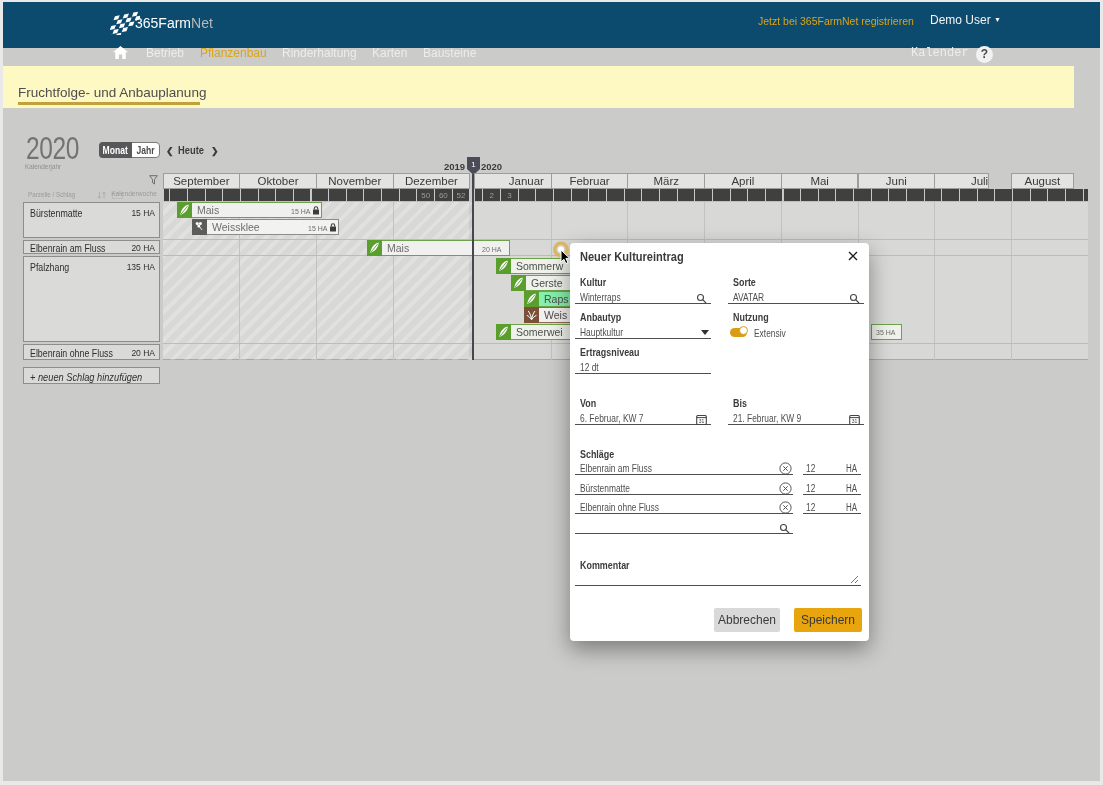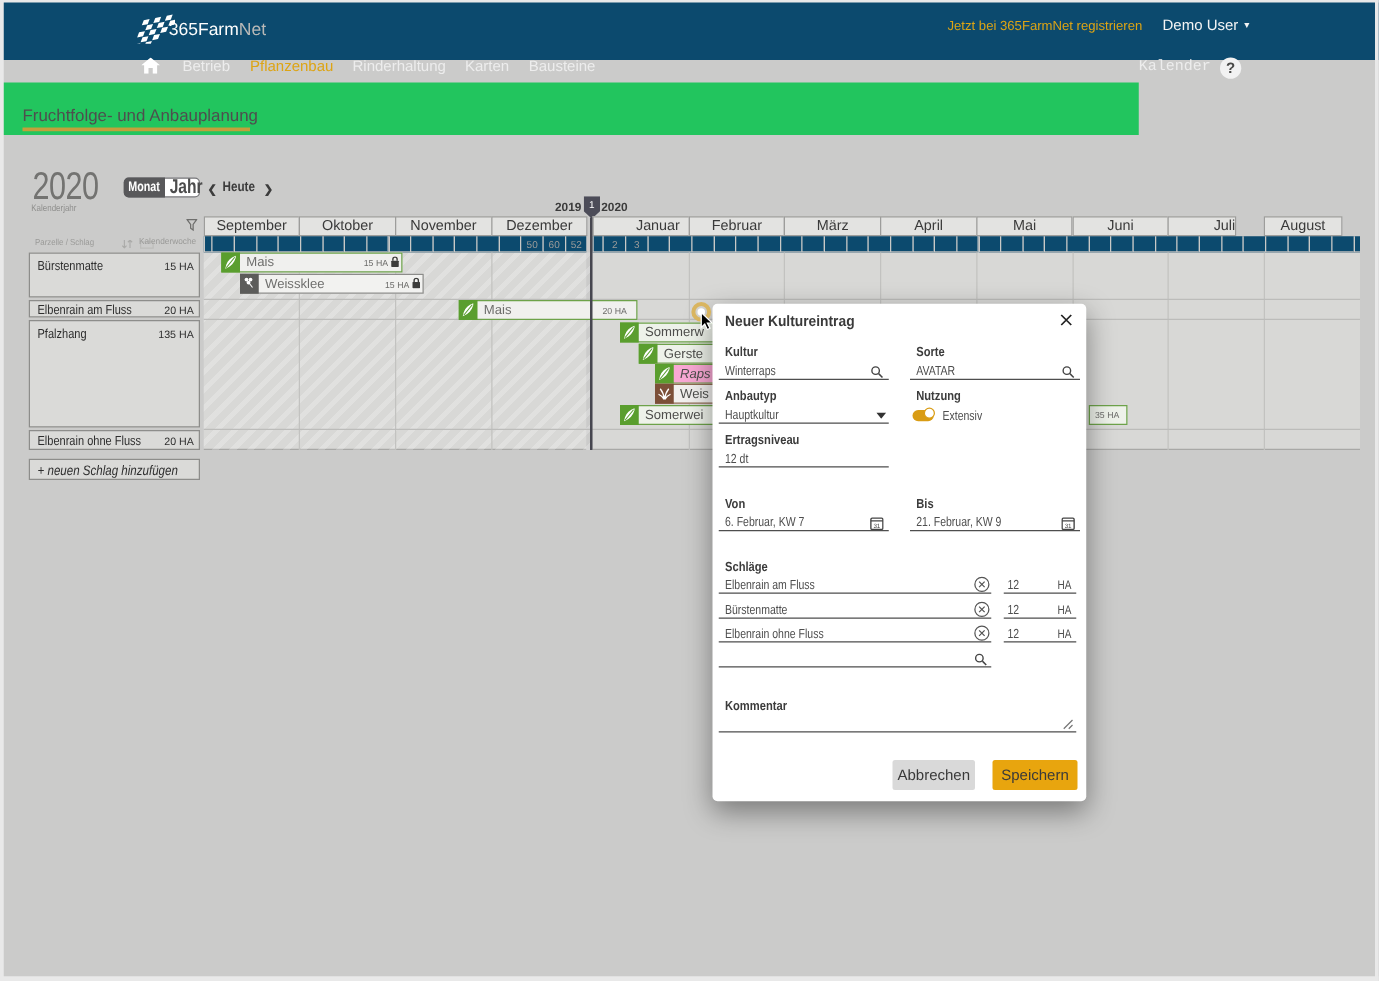--- a/index.html
+++ b/index.html
@@ -1,30 +1,30 @@
 <!DOCTYPE html>
 <html><head>
 <meta charset="utf-8">
 <style>
   * { margin:0; padding:0; box-sizing:border-box; }
   html,body { width:1103px; height:785px; overflow:hidden; }
   body { background:#e9e9e9; font-family:"Liberation Sans", sans-serif; position:relative; -webkit-font-smoothing:antialiased; }
   #page { position:absolute; left:0; top:0; width:1103px; height:785px; background:#cbcbca; }
   .abs { position:absolute; }
   #hdr { position:absolute; left:0; top:0; width:1103px; height:48px; background:#0c4a6e; }
-  #tabs { position:absolute; left:0; top:66px; width:911px; height:42px; background:#22c55e; }
+  #tabs { position:absolute; left:0; top:66px; width:1074px; height:42px; background:#fef9c3; }
   #ftr { position:absolute; left:0; top:760px; width:1103px; height:21px; background:#4a4a48;
          color:#b2b2a8; font-size:8.5px; text-align:center; line-height:21px; }
   #ftr .lnk { color:#e3e3df; }
   .navitem { color:#ededed; font-size:12px; }
   .yellow { color:#dda414; }
   .mcell { position:absolute; height:16px; background:#e3e3e1; border:1px solid #9d9d9b;
            font-size:11.5px; color:#3a3a3a; text-align:center; line-height:14px; }
   .wcell { position:absolute; height:13px; border-left:1px solid #c9c9c7; border-bottom:1px solid #bfbfbd;
-           font-size:8px; color:#9b9b99; text-align:center; line-height:13px; background:#0c4a6e; }
+           font-size:8px; color:#9b9b99; text-align:center; line-height:13px; background:#404040; }
   .lrow { position:absolute; left:23px; width:137px; background:#dadad8; border:1px solid #8d8d8b; color:#2e2e2e; }
   .lrow .nm { position:absolute; left:6px; font-size:10.5px; transform:scaleX(0.84); transform-origin:0 0; white-space:nowrap; }
   .lrow .ha { position:absolute; right:4px; font-size:8.5px; }
   .bar { position:absolute; height:16px; border:1px solid #6da24a; font-size:10.5px; }
   .bar .ic { position:absolute; left:-1px; top:-1px; width:15px; height:16px; }
   .bar .t { position:absolute; left:19px; top:1px; white-space:nowrap; }
   .bar .sm { position:absolute; font-size:7px; color:#6c6c6a; top:5px; }
   #modal { position:absolute; left:570px; top:243px; width:299px; height:398px; background:#fff; z-index:30;
            border-radius:4px; box-shadow:0 8px 22px rgba(0,0,0,0.4); }
   .lbl { font-weight:bold; font-size:10.5px; color:#3c3c3c; transform:scaleX(0.85); transform-origin:0 0; white-space:nowrap; }
@@ -67,21 +67,21 @@
   </div>
   <div id="tabs">
     <div class="abs" style="left:18px;top:19px;font-size:13.5px;color:#4e4e4e;">Fruchtfolge- und Anbauplanung</div>
     <div class="abs" style="left:18px;top:36px;width:182px;height:3px;background:#c2a03b;"></div>
   </div>
   <div id="content">
     <div class="abs" style="left:26px;top:131px;font-size:31px;color:#737371;transform:scaleX(0.79);transform-origin:0 0;letter-spacing:-0.5px;">2020</div>
     <div class="abs" style="left:25px;top:162px;font-size:7.5px;color:#8f8f8d;transform:scaleX(0.85);transform-origin:0 0;">Kalenderjahr</div>
     <div class="abs" style="left:99px;top:142px;width:61px;height:16px;background:#fff;border:1px solid #77777a;border-radius:4px;"></div>
     <div class="abs" style="left:99px;top:142px;width:33px;height:16px;background:#58585a;color:#fff;font-size:11px;font-weight:bold;text-align:center;line-height:16px;border-radius:4px 0 0 4px;"><span style="display:inline-block;transform:scaleX(0.78);transform-origin:center;">Monat</span></div>
-    <div class="abs" style="left:132px;top:142px;width:27px;height:16px;color:#4c4c4c;font-size:16px;font-weight:bold;text-align:center;line-height:16px;"><span style="display:inline-block;transform:scaleX(0.78);transform-origin:center;">Jahr</span></div>
+    <div class="abs" style="left:132px;top:142px;width:27px;height:16px;color:#4c4c4c;font-size:11px;font-weight:bold;text-align:center;line-height:16px;"><span style="display:inline-block;transform:scaleX(0.78);transform-origin:center;">Jahr</span></div>
     <div class="abs" style="left:166px;top:146px;font-size:9px;font-weight:bold;color:#3c3c3c;">❮</div>
     <div class="abs" style="left:178px;top:144px;font-size:11px;font-weight:bold;color:#3c3c3c;transform:scaleX(0.85);transform-origin:0 0;">Heute</div>
     <div class="abs" style="left:211px;top:146px;font-size:9px;font-weight:bold;color:#3c3c3c;">❯</div>
     <div class="abs" style="left:444px;top:161px;font-size:9.5px;font-weight:bold;color:#3c3c3c;">2019</div>
     <div class="abs" style="left:481px;top:161px;font-size:9.5px;font-weight:bold;color:#3c3c3c;">2020</div>
     <svg class="abs" style="left:467px;top:157px;" width="13" height="18" viewBox="0 0 13 18">
       <path d="M0 0 H13 V12 L6.5 18 L0 12 Z" fill="#4c4c58"></path>
       <text x="6.5" y="9.5" font-size="8" fill="#fff" text-anchor="middle" font-family="Liberation Sans">1</text>
     </svg>
     <svg class="abs" style="left:149px;top:175px;" width="9" height="10" viewBox="0 0 9 10">
@@ -249,21 +249,21 @@
         </div>
       <div class="bar" style="left:511px;top:275px;width:61px;background:#eef2ea;border-color:#6da24a;">
           <div class="ic" style="background:#5a9e2e;">
             <svg width="11" height="12" viewBox="0 0 11 12" style="position:absolute;left:2px;top:2px;">
               <path d="M9.6 0.6 C5.8 1.8 3.2 4.2 2 7.8 L1.2 11 L2.2 10.6 C5.8 9.2 8.4 6.2 9.6 2.2 Z" fill="#fff"></path>
               <path d="M2 10.2 L8.8 1.8" stroke="#5a9e2e" stroke-width="0.9"></path>
             </svg>
           </div>
           <span class="t" style="color:#4e4e4c;">Gerste</span>
         </div>
-      <div class="bar" style="left:524px;top:291px;width:48px;background:#f9a8d4;border-color:#6da24a;font-style:italic;">
+      <div class="bar" style="left:524px;top:291px;width:48px;background:#86efac;border-color:#6da24a;">
           <div class="ic" style="background:#5a9e2e;">
             <svg width="11" height="12" viewBox="0 0 11 12" style="position:absolute;left:2px;top:2px;">
               <path d="M9.6 0.6 C5.8 1.8 3.2 4.2 2 7.8 L1.2 11 L2.2 10.6 C5.8 9.2 8.4 6.2 9.6 2.2 Z" fill="#fff"></path>
               <path d="M2 10.2 L8.8 1.8" stroke="#5a9e2e" stroke-width="0.9"></path>
             </svg>
           </div>
           <span class="t" style="color:#4e4e4c;">Raps</span>
         </div>
       <div class="bar" style="left:524px;top:307px;width:48px;background:#f2f0ee;border-color:#8f6a52;">
           <div class="ic" style="background:#7c4f38;">

